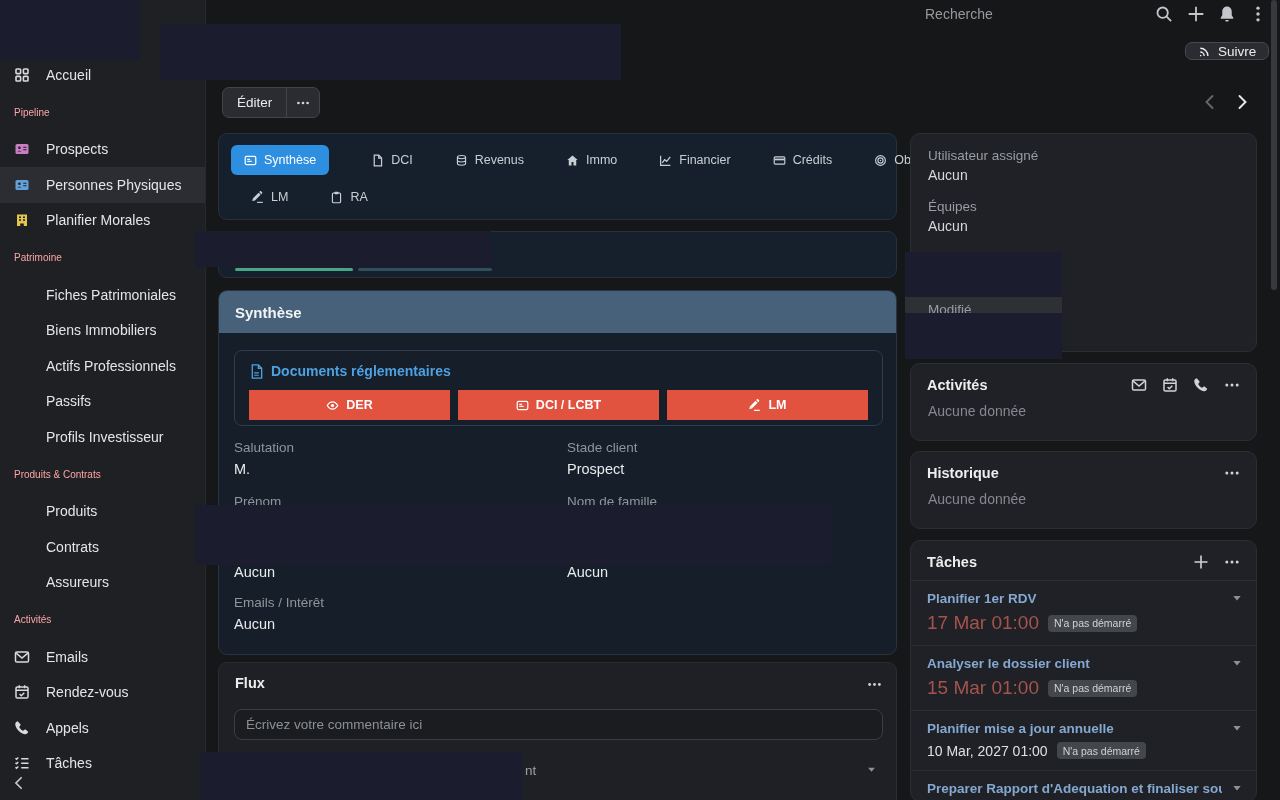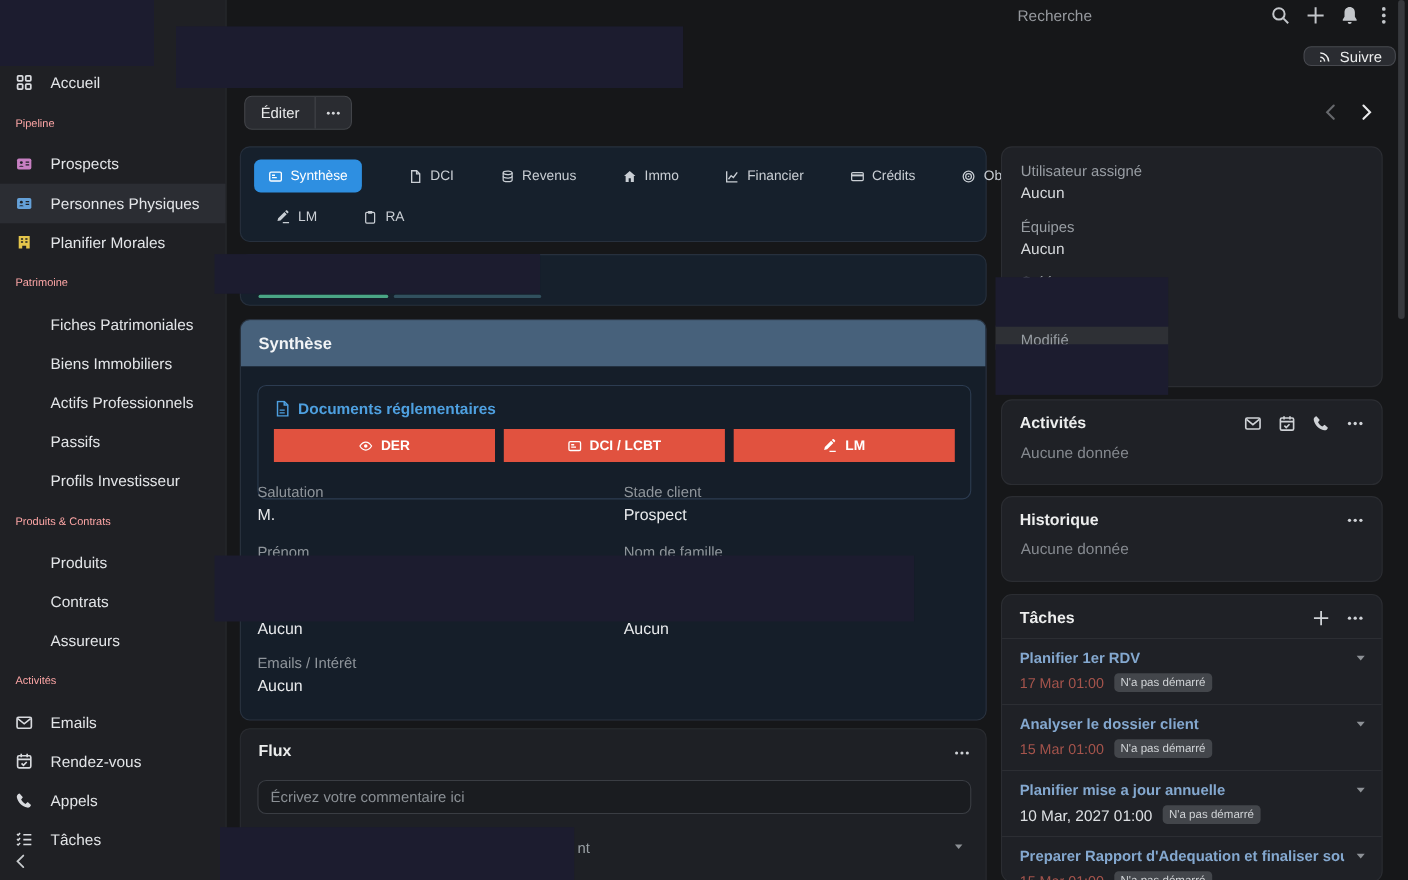--- a/index.html
+++ b/index.html
@@ -35,21 +35,21 @@
   .tab .ic { width:13px; height:13px; }
   .tab.active { background:#2e8fe1; color:#fff; border-radius:6px; padding:8px 13px; margin-left:-10px; }
 
   
   .stage-panel { position:absolute; left:218px; top:231px; width:679px; height:47px; background:#16202c; border:1px solid #27303d; border-radius:9px; }
   .stage-line { position:absolute; height:3px; border-radius:2px; }
 
   
   .syn-card { position:absolute; left:218px; top:290px; width:679px; height:365px; border-radius:9px; overflow:hidden; background:#151e29; border:1px solid #2a3340; }
   .syn-head { height:42px; background:#47617b; display:flex; align-items:center; padding:0 16px; font-size:15px; font-weight:bold; color:#f2f4f6; }
-  .docs-box { position:absolute; left:15px; top:59px; width:649px; height:104px; border:1px solid #2c3c51; border-radius:8px; padding:12px 14px; }
+  .docs-box { position:absolute; left:15px; top:59px; width:649px; height:76px; border:1px solid #2c3c51; border-radius:8px; padding:12px 14px; }
   .docs-title { display:flex; align-items:center; gap:7px; font-size:14px; font-weight:bold; color:#4ea0e0; }
   .docs-btns { display:flex; gap:8px; margin-top:11px; }
   .doc-btn { flex:1; height:30px; background:#e1523f; border:none; border-radius:0; color:#fff; font-size:12.5px; font-weight:bold; font-family:inherit; display:flex; align-items:center; justify-content:center; gap:7px; cursor:pointer; }
   .fld-label { position:absolute; font-size:13.5px; color:#8f959b; }
   .fld-value { position:absolute; font-size:14.5px; color:#e8eaec; }
 
   
   .flux-card { position:absolute; left:218px; top:662px; width:679px; height:150px; background:#1e2025; border:1px solid #2a2c31; border-radius:9px; }
   .card-title { font-size:14.5px; font-weight:bold; color:#eceded; }
   .flux-input { position:absolute; left:15px; top:46px; width:649px; height:31px; background:#1a1c20; border:1px solid #3a3d43; border-radius:8px; color:#dcdee1; font-size:13.5px; padding:0 11px; font-family:inherit; }
@@ -63,21 +63,21 @@
   .rcard-head .spacer { flex:1; }
   .head-ic { width:16px; height:16px; color:#cfd2d6; margin-left:15px; cursor:pointer; }
   .rlabel { font-size:13.5px; color:#989da3; }
   .rvalue { font-size:14px; color:#d6d9dc; margin-top:4px; }
   .rfield { padding:0 17px; }
   .empty-txt { font-size:14px; color:#85898f; padding:10px 17px 0 17px; }
   .task { position:relative; padding:10px 16px 11px 16px; border-top:1px solid #2c2e33; }
   .task:first-child { border-top:none; }
   .task-title { font-size:13.5px; font-weight:bold; color:#84a8cf; white-space:nowrap; overflow:hidden; max-width:295px; cursor:pointer; }
   .task-meta { display:flex; align-items:center; gap:9px; margin-top:6px; }
-  .task-date { font-size:13px; }
+  .task-date { font-size:19px; }
   .task-date.red { color:#a5544c; }
   .task-date.normal { color:#dde0e3; font-size:14px; }
   .status-badge { background:#43464b; color:#d0d3d6; font-size:10.5px; padding:2.5px 6px; border-radius:4px; white-space:nowrap; }
   .task-caret { position:absolute; right:12px; top:10px; width:14px; height:14px; color:#8d9196; cursor:pointer; }
 
   .redact { position:absolute; background:#1c1c2f; z-index:40; }
   .row-hl { position:absolute; left:905px; top:296px; width:157px; height:22px; background:#2e3035; z-index:5; }
   .vscroll { position:absolute; left:1271px; top:0; width:6px; height:290px; background:#37393d; border-radius:3px; z-index:60; }
 </style>
 </head>

